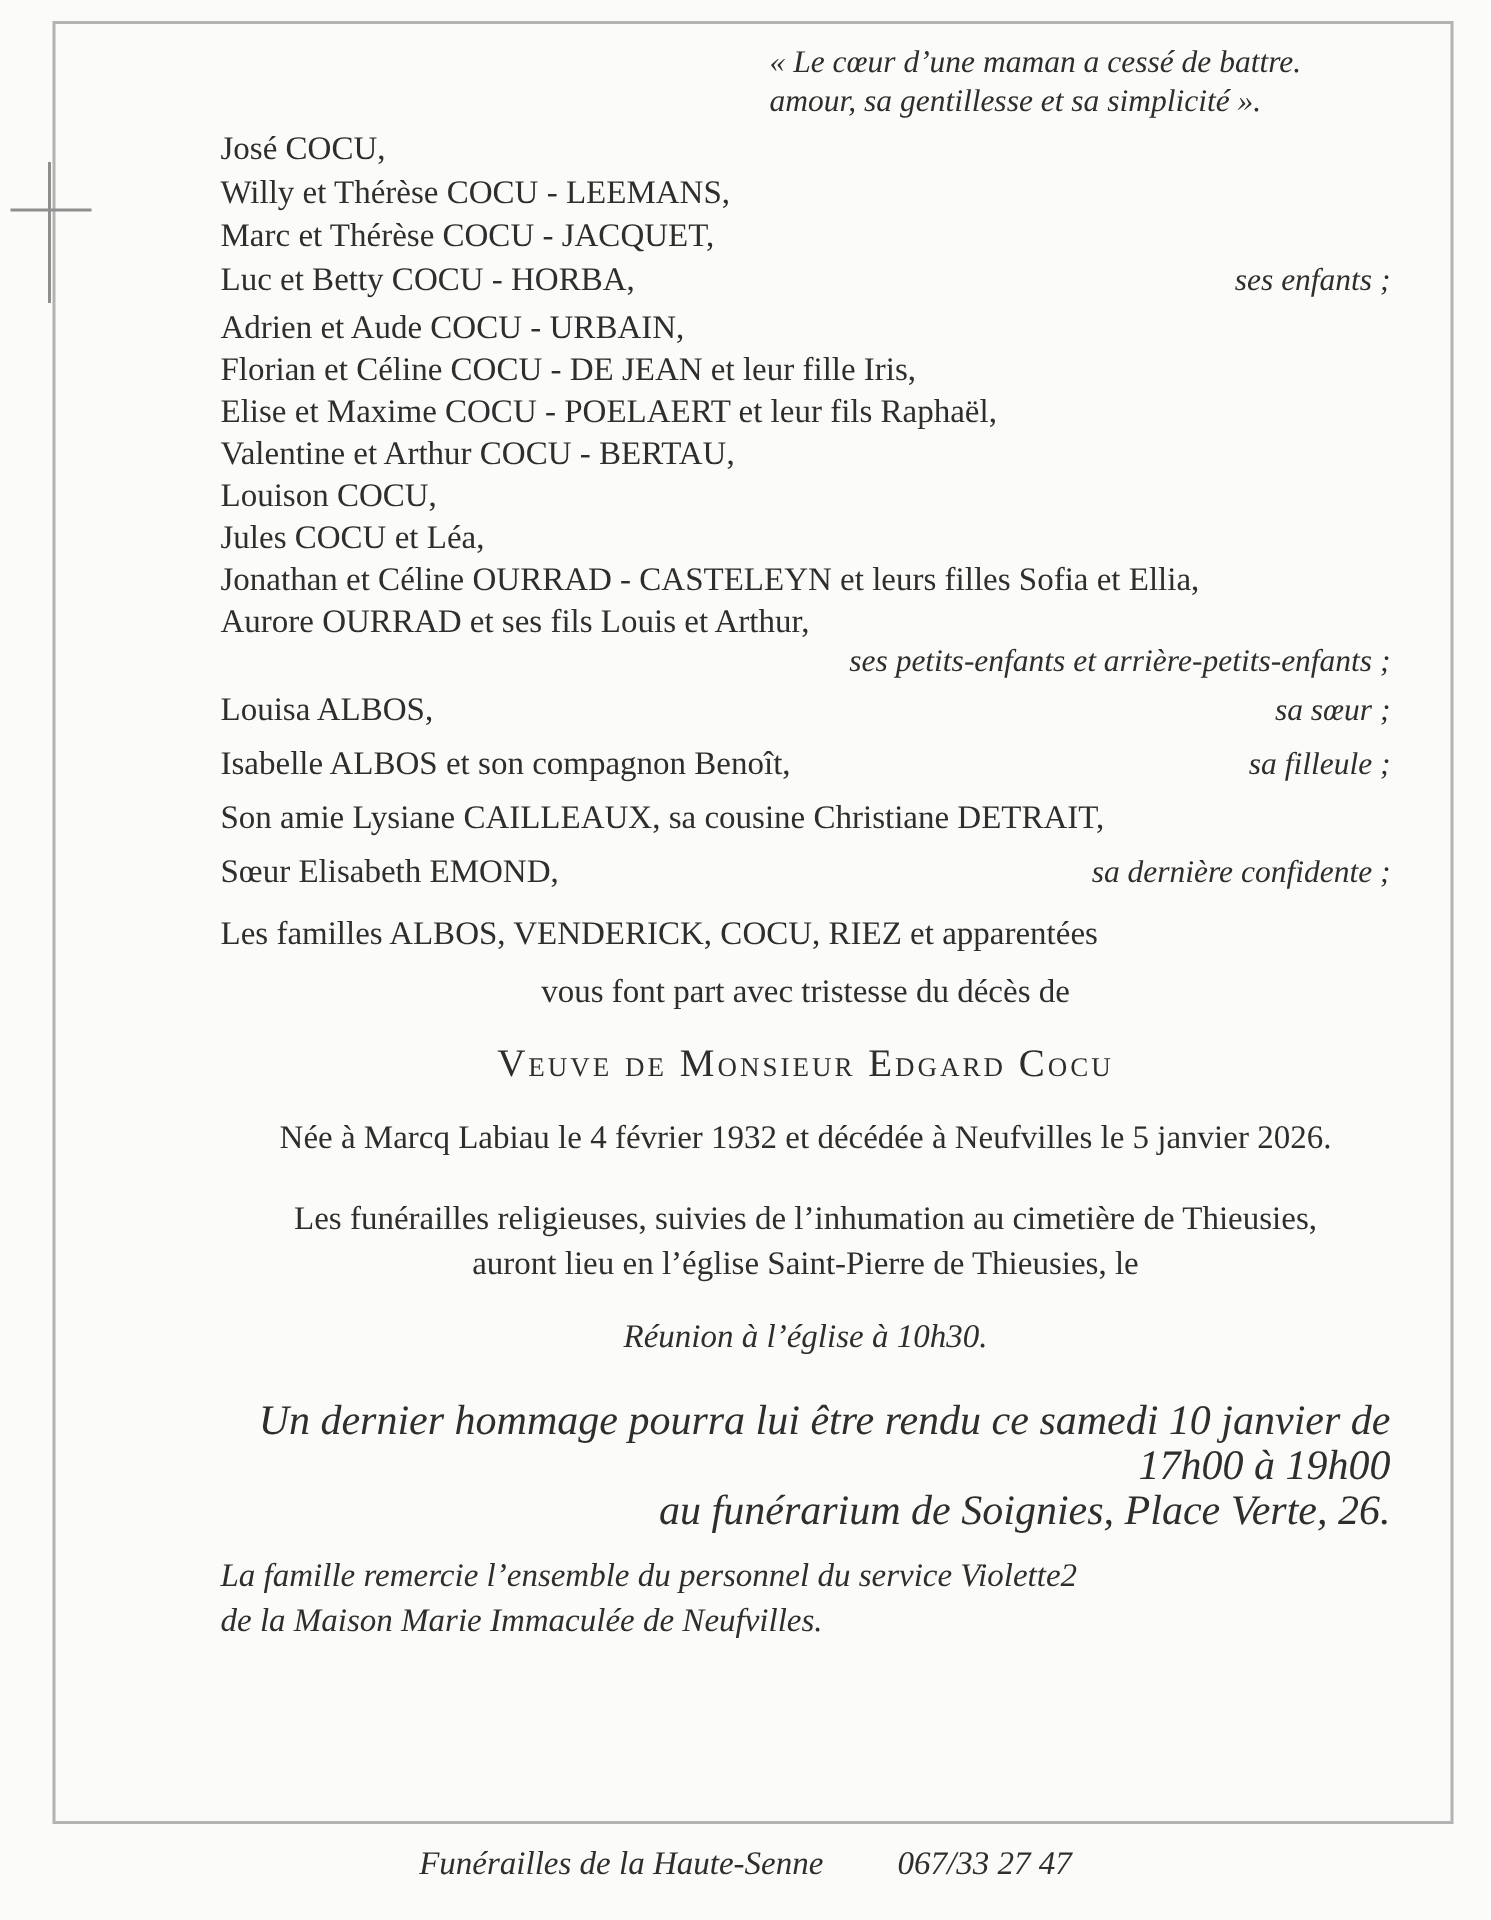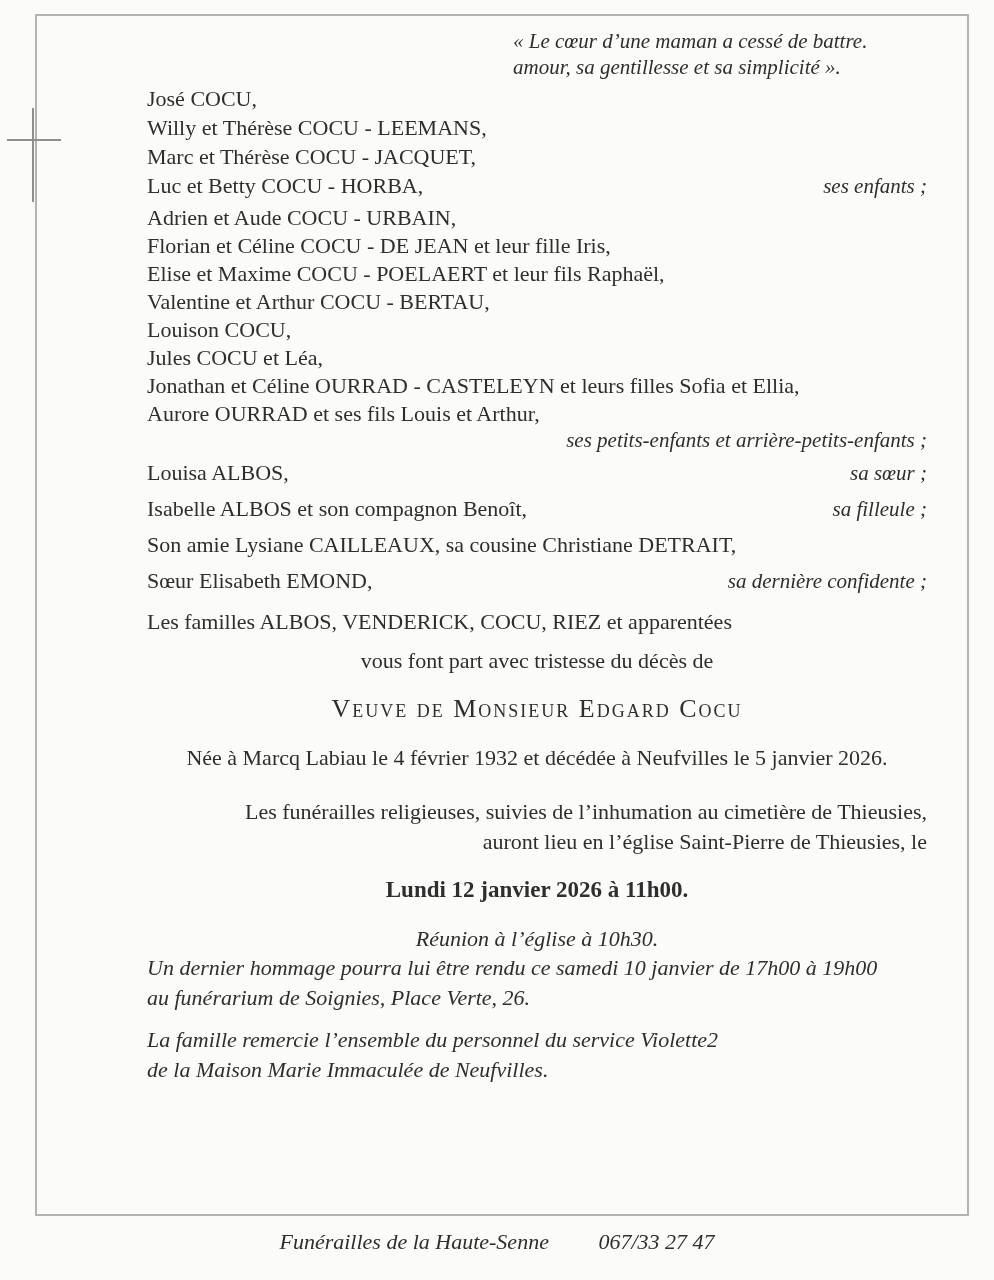--- a/index.html
+++ b/index.html
@@ -40,24 +40,24 @@
   .announce{margin-top:10px;font-size:22px;line-height:28px;text-align:center;}
   .deceased{
     margin:18px 0 0 0;font-weight:400;text-align:center;
     font-variant:small-caps;font-size:33px;line-height:48px;letter-spacing:2px;
   }
   .widow{
     margin:14px 0 0 0;font-weight:400;text-align:center;
     font-variant:small-caps;font-size:26px;line-height:40px;letter-spacing:2px;
   }
   .life{margin-top:14px;font-size:22px;line-height:30px;text-align:center;}
-  .funeral{margin-top:24px;font-size:22px;line-height:30px;text-align:right;}
+  .funeral{margin-top:24px;font-size:22px;line-height:30px;text-align:center;}
   .datetime{margin-top:18px;font-size:23px;line-height:30px;text-align:center;font-weight:700;}
   .meeting{margin-top:20px;font-size:22px;line-height:28px;text-align:center;font-style:italic;}
-  .tribute{margin-top:0;font-size:22px;line-height:30px;text-align:left;font-style:italic;}
+  .tribute{margin-top:28px;font-size:28px;line-height:30px;text-align:right;font-style:italic;}
   .thanks{margin-top:12px;font-size:22px;line-height:30px;text-align:left;font-style:italic;}
   .footer{
     position:absolute;left:0;top:1228px;width:100%;
     text-align:center;font-style:italic;font-size:22px;line-height:28px;
   }
   .footer .phone{margin-left:44px;}
 </style>
 </head>
 <body>
 
@@ -121,21 +121,20 @@
 
       <h2 class="widow">Veuve de Monsieur Edgard Cocu</h2>
 
       <div class="life">Née à Marcq Labiau le 4 février 1932 et décédée à Neufvilles le 5 janvier 2026.</div>
 
       <div class="funeral">
         <div>Les funérailles religieuses, suivies de l’inhumation au cimetière de Thieusies,</div>
         <div>auront lieu en l’église Saint-Pierre de Thieusies, le</div>
       </div>
 
-      <div class="datetime">Lundi 12 janvier 2026 à 11h00.</div>
       <div class="meeting">Réunion à l’église à 10h30.</div>
 
       <div class="tribute">
         <div>Un dernier hommage pourra lui être rendu ce samedi 10 janvier de 17h00 à 19h00</div>
         <div>au funérarium de Soignies, Place Verte, 26.</div>
       </div>
 
       <div class="thanks">
         <div>La famille remercie l’ensemble du personnel du service Violette2</div>
         <div>de la Maison Marie Immaculée de Neufvilles.</div>

